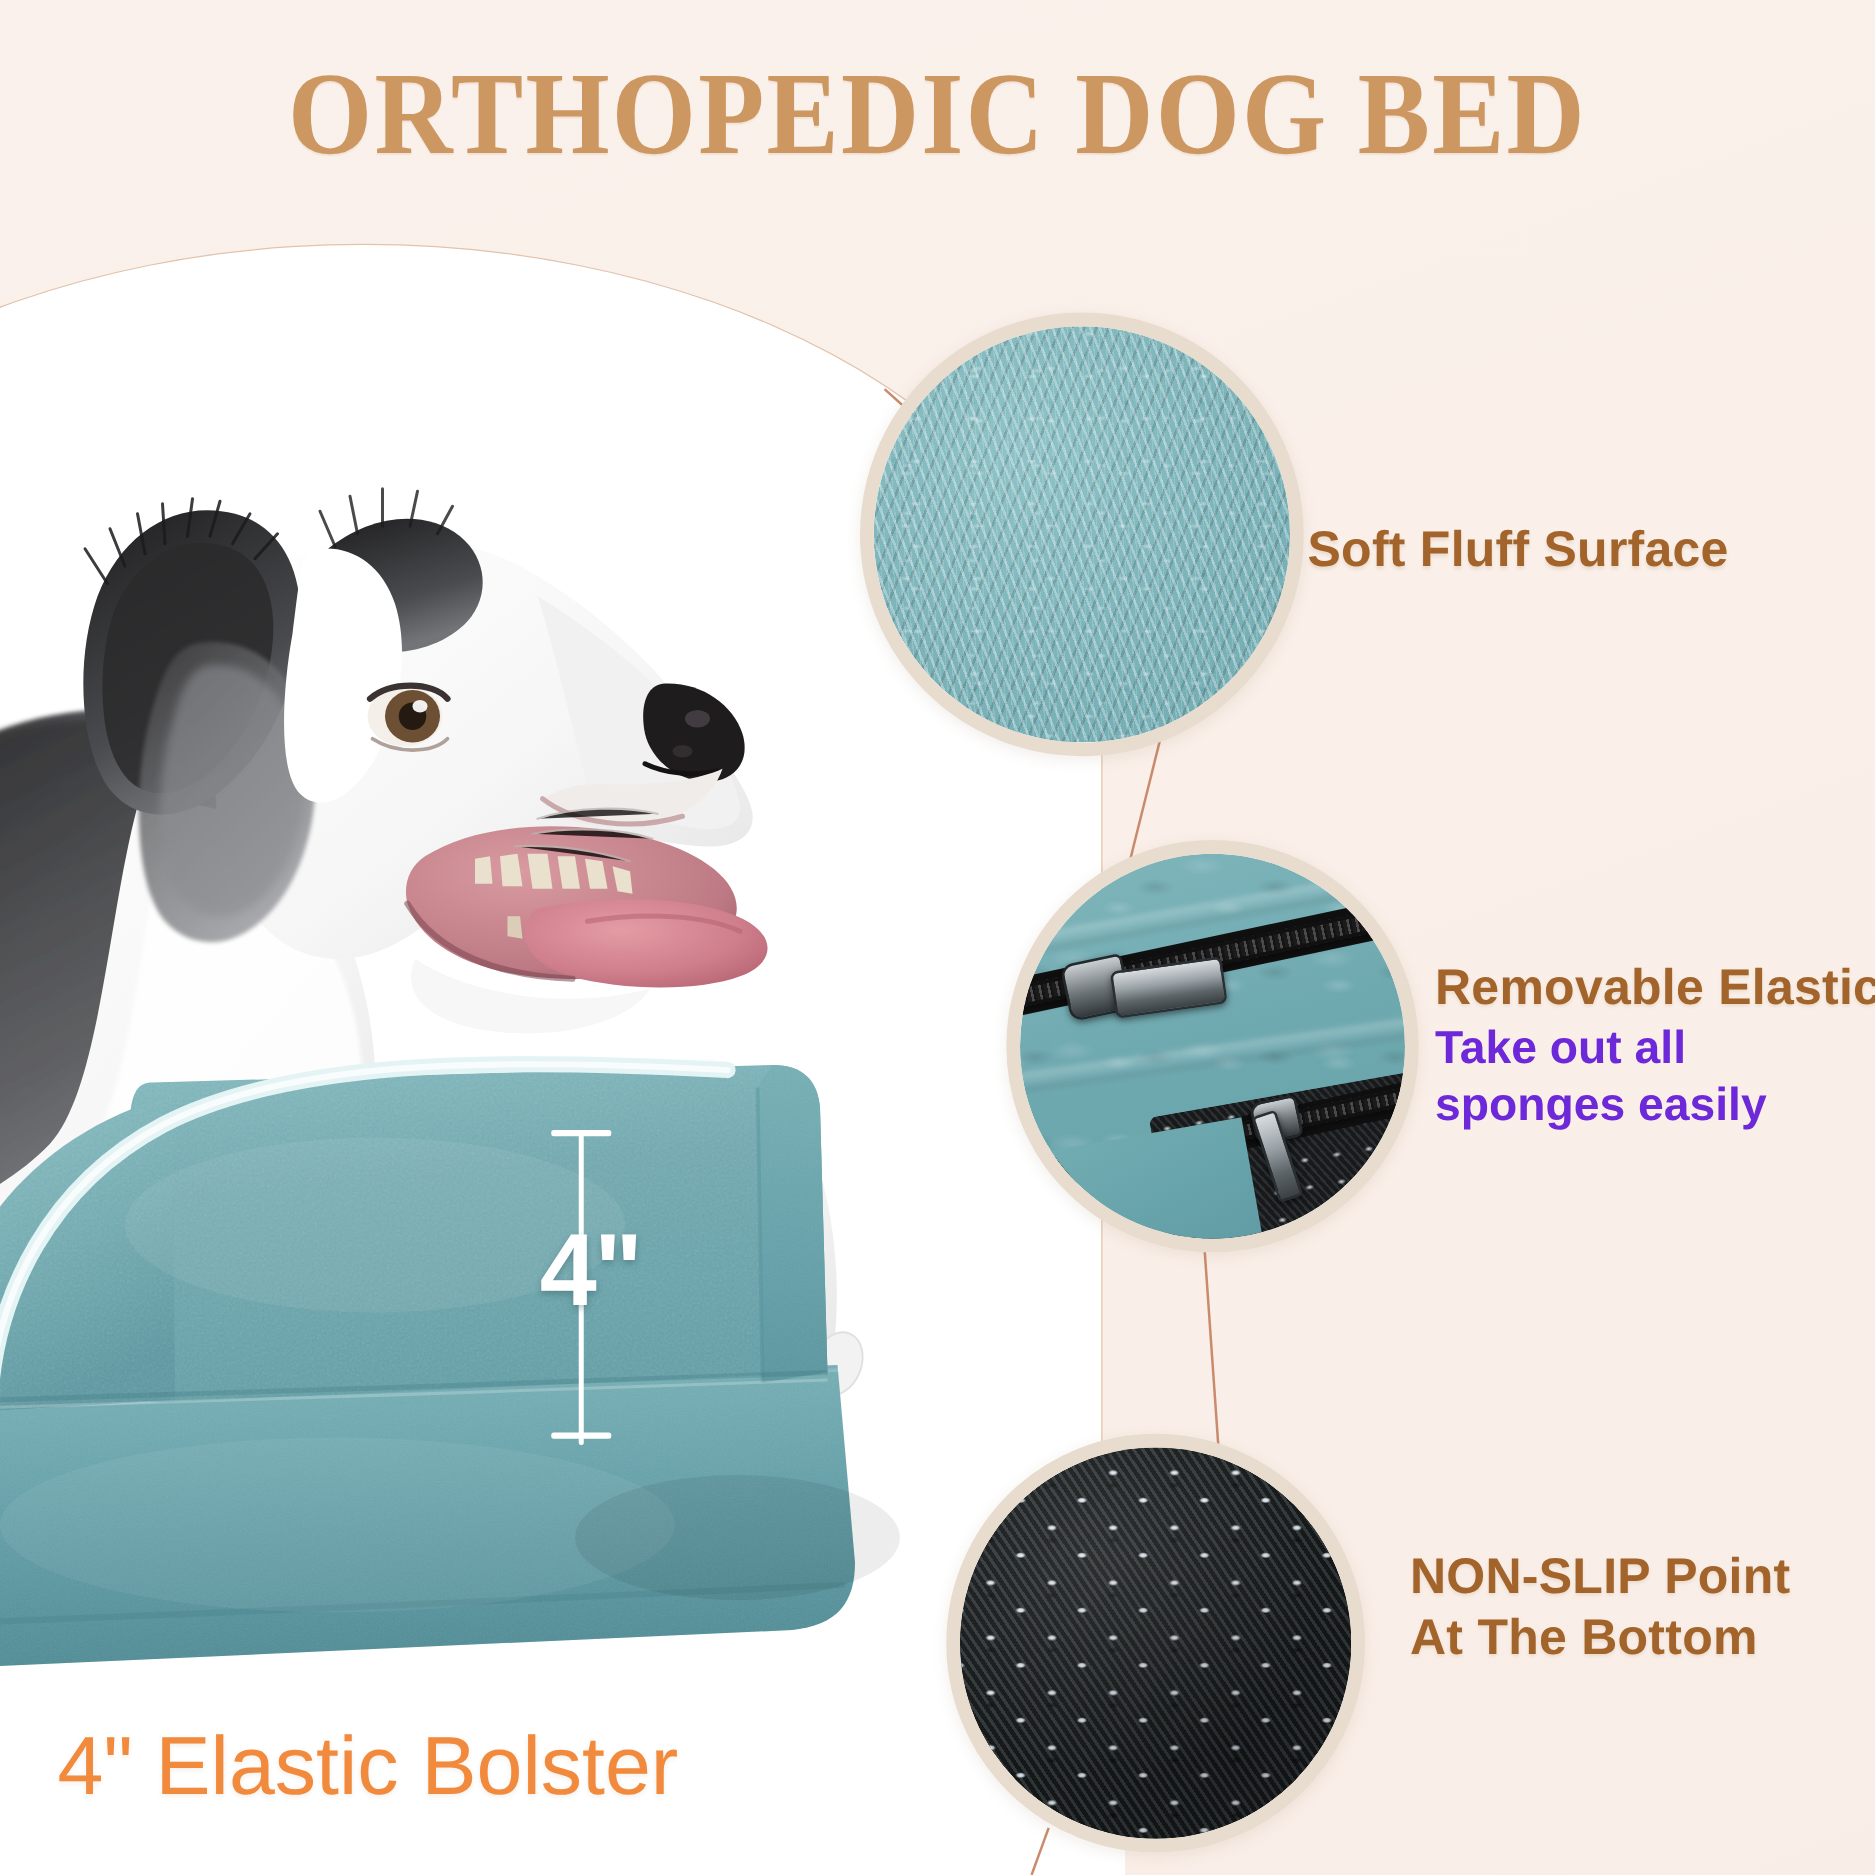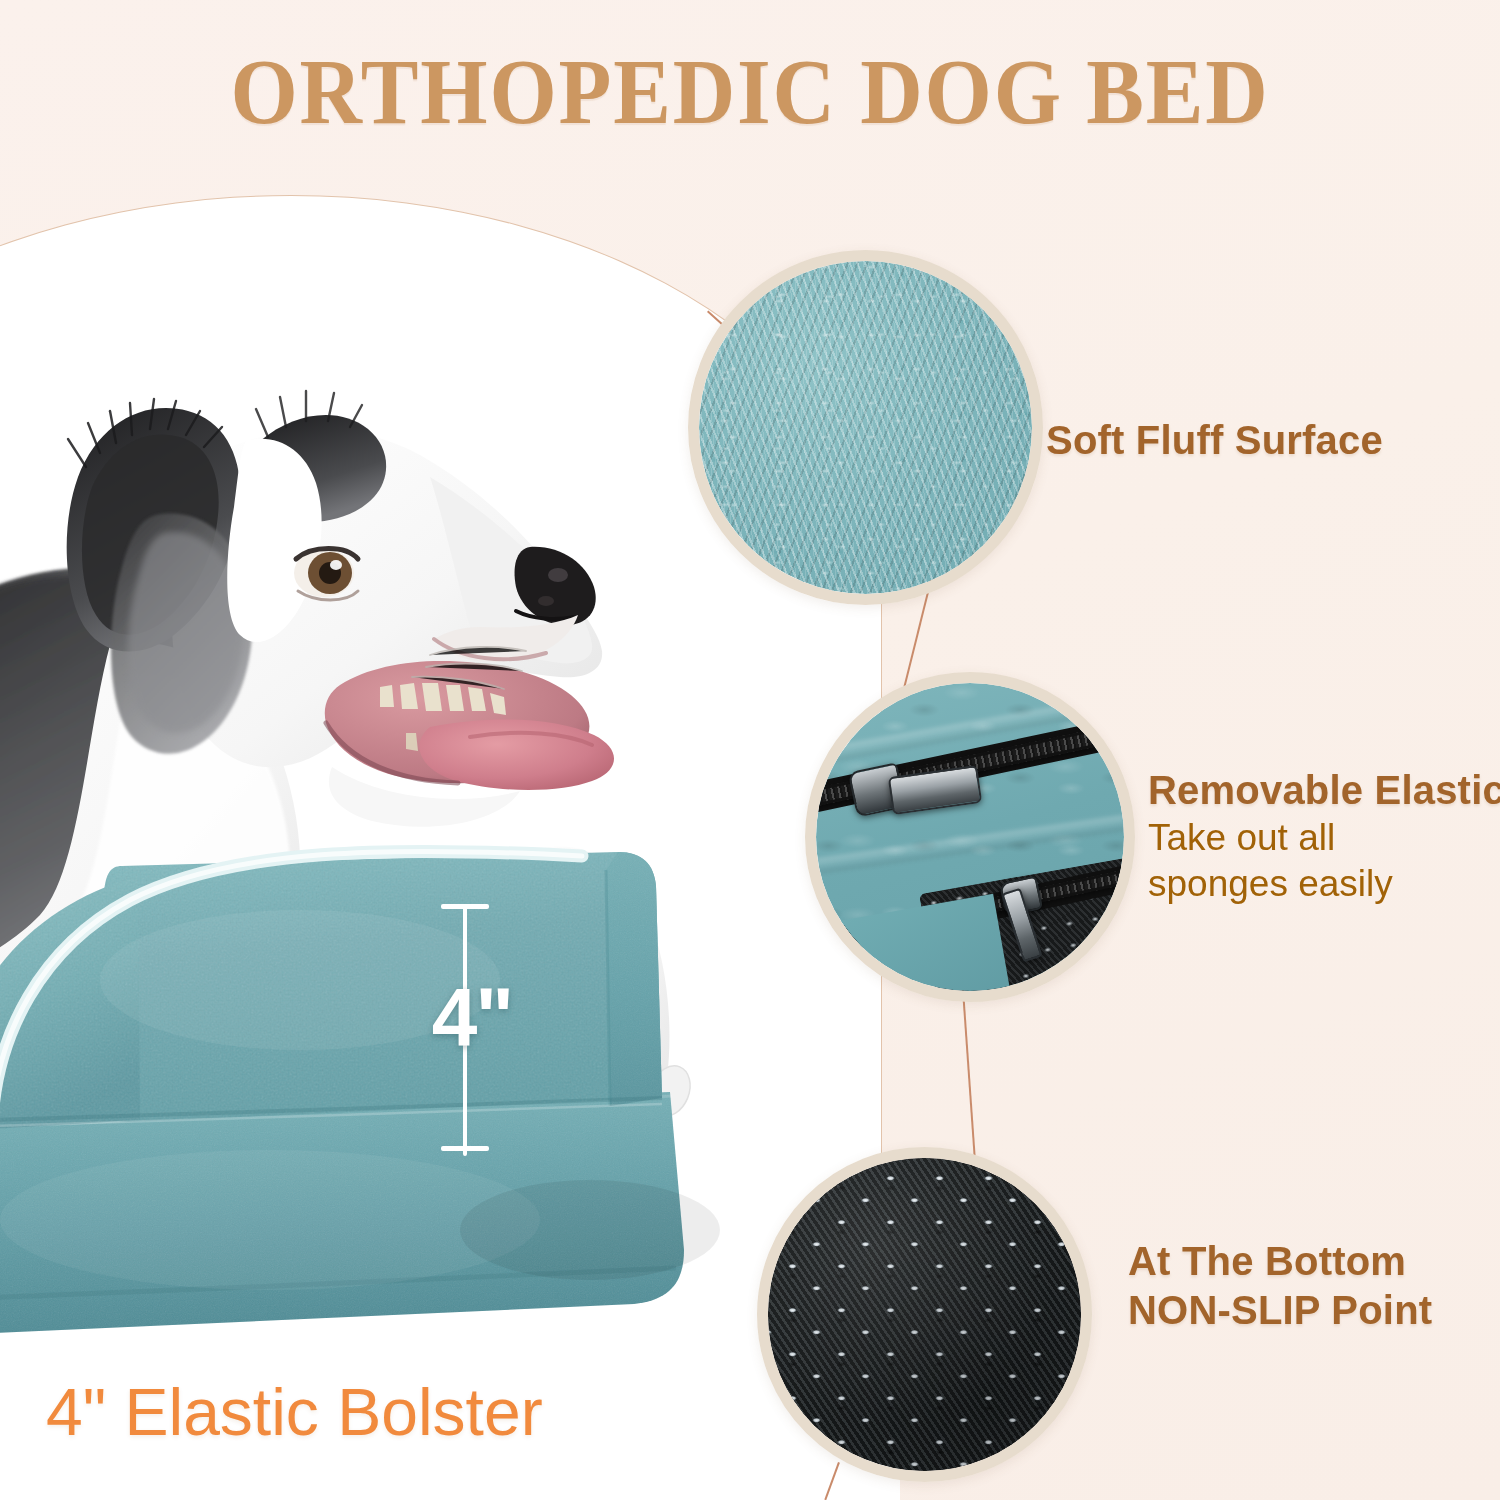--- a/index.html
+++ b/index.html
@@ -170,21 +170,21 @@
   .conn{position:absolute;background:#c98b6b;transform-origin:top left;}
 
   
   .lbl{position:absolute;}
   .lbl .t1{
     font-size:40px;font-weight:700;color:#a2642b;line-height:1.22;
     font-family:"Liberation Sans", sans-serif;letter-spacing:.2px;white-space:nowrap;
     text-shadow:0 2px 3px rgba(140,90,40,.14);
   }
   .lbl .t2{
-    font-size:37px;font-weight:400;color:#a16207;line-height:1.24;
+    font-size:37px;font-weight:700;color:#6d28d9;line-height:1.24;
     font-family:"Liberation Sans", sans-serif;
     max-width:330px;
   }
   #lbl-fluff{left:1046px;top:416px;}
   #lbl-zipper{left:1148px;top:766px;}
   #lbl-nonslip{left:1128px;top:1237px;}
 </style>
 </head>
 <body>
 
@@ -503,17 +503,17 @@
   <div class="lbl" id="lbl-fluff">
     <div class="t1">Soft Fluff Surface</div>
   </div>
 
   <div class="lbl" id="lbl-zipper">
     <div class="t1">Removable Elastic</div>
     <div class="t2">Take out all sponges easily</div>
   </div>
 
   <div class="lbl" id="lbl-nonslip">
+    <div class="t1">NON-SLIP Point</div>
     <div class="t1">At The Bottom</div>
-    <div class="t1">NON-SLIP Point</div>
   </div>
 
 </div>
 
 </body></html>

